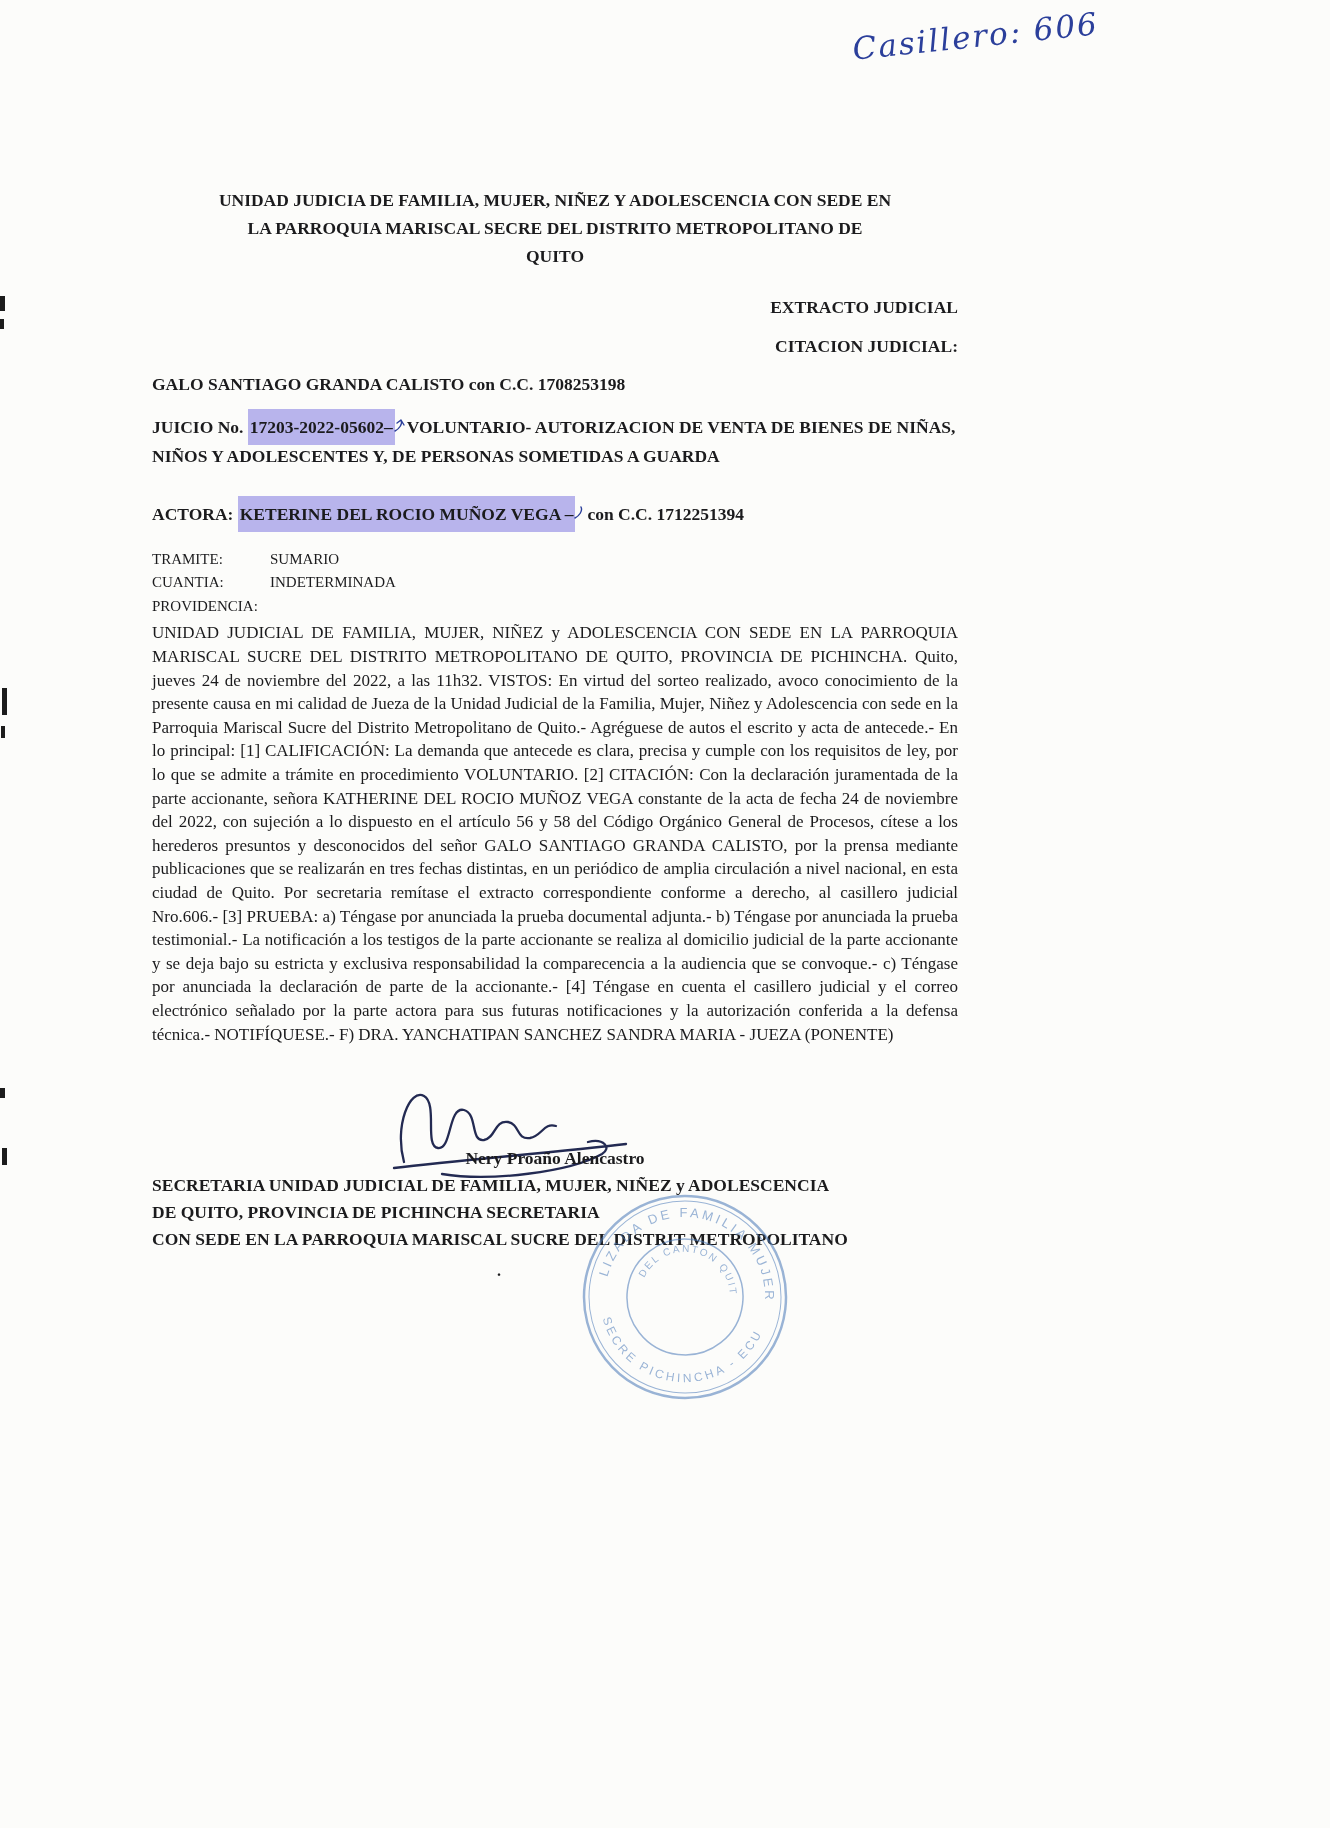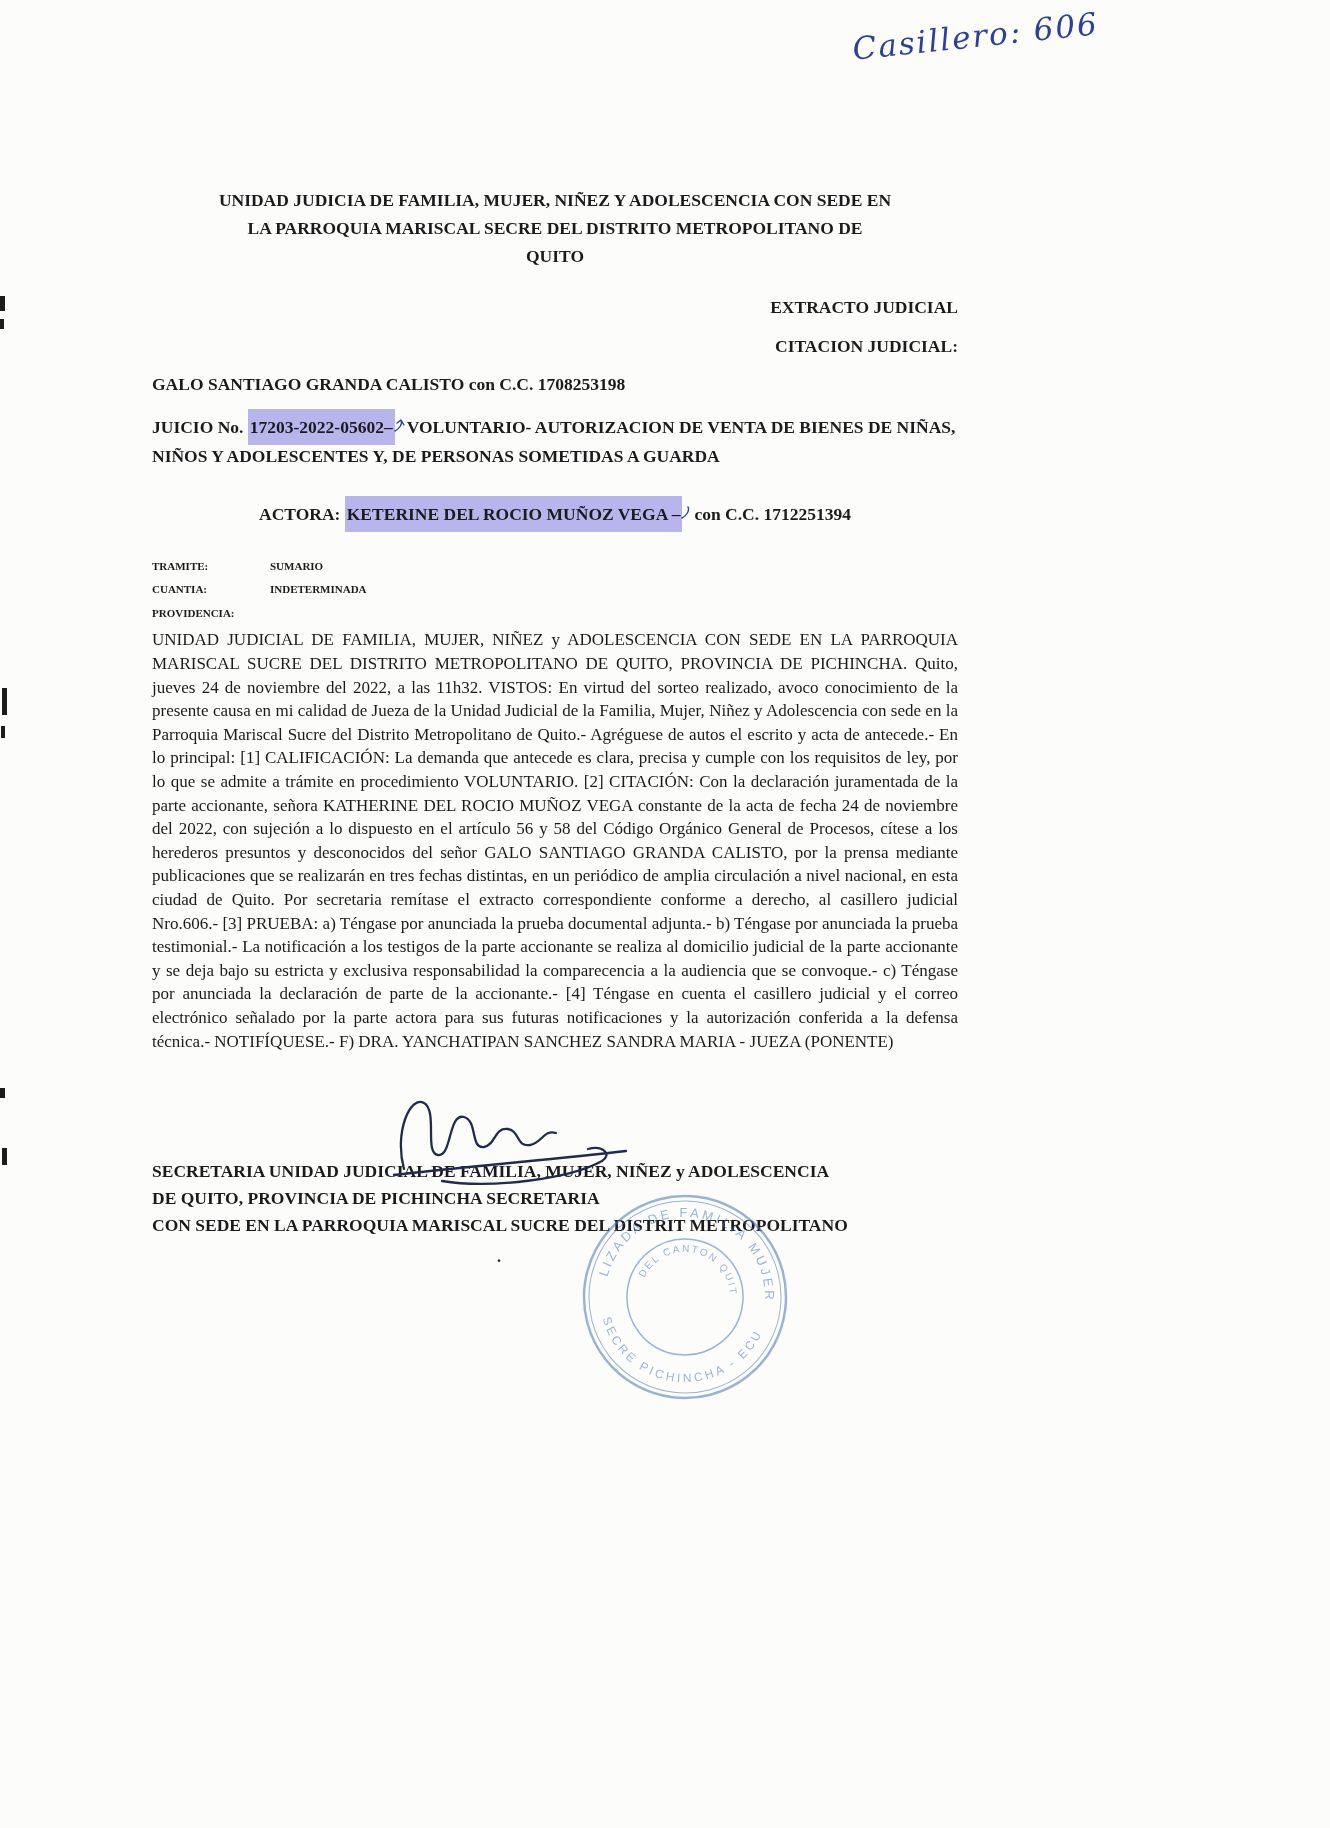--- a/index.html
+++ b/index.html
@@ -27,28 +27,28 @@
   .subtitle { text-align:right; font-weight:700; font-size:17.5px; }
   .subtitle.extracto { margin-top:27px; }
   .subtitle.citacion { margin-top:18px; }
 
   .cited-line { margin-top:17px; font-weight:700; font-size:17.5px; }
 
   .juicio-line, .actora-line {
     font-weight:700; font-size:17.5px; line-height:27.5px;
   }
   .juicio-line { margin-top:19px; }
-  .actora-line { margin-top:31px;text-align:center; }
+  .actora-line { margin-top:31px; }
   .hl {
     background:#b8b4ec;
     padding:8px 2px;
   }
   .pen-mark { display:inline-block; vertical-align:middle; margin-left:-2px; }
 
-  .fields { margin-top:25px; font-weight:700; font-size:11px; line-height:23.5px; }
+  .fields { margin-top:18px; font-weight:400; font-size:15px; line-height:23.5px; }
   .field-label { display:inline-block; width:118px; }
 
   .juicio-no { margin-top:20px; font-weight:700; font-size:17px; }
 
   .body-text {
     margin:3px 0 0 0;
     font-size:17px;
     line-height:23.6px;
     text-align:justify;
   }
@@ -131,20 +131,21 @@
   <p class="body-text">UNIDAD JUDICIAL DE FAMILIA, MUJER, NIÑEZ y ADOLESCENCIA CON SEDE EN LA PARROQUIA MARISCAL SUCRE DEL DISTRITO METROPOLITANO DE QUITO, PROVINCIA DE PICHINCHA. Quito, jueves 24 de noviembre del 2022, a las 11h32. VISTOS: En virtud del sorteo realizado, avoco conocimiento de la presente causa en mi calidad de Jueza de la Unidad Judicial de la Familia, Mujer, Niñez y Adolescencia con sede en la Parroquia Mariscal Sucre del Distrito Metropolitano de Quito.- Agréguese de autos el escrito y acta de antecede.- En lo principal: [1] CALIFICACIÓN: La demanda que antecede es clara, precisa y cumple con los requisitos de ley, por lo que se admite a trámite en procedimiento VOLUNTARIO. [2] CITACIÓN: Con la declaración juramentada de la parte accionante, señora KATHERINE DEL ROCIO MUÑOZ VEGA constante de la acta de fecha 24 de noviembre del 2022, con sujeción a lo dispuesto en el artículo 56 y 58 del Código Orgánico General de Procesos, cítese a los herederos presuntos y desconocidos del señor GALO SANTIAGO GRANDA CALISTO, por la prensa mediante publicaciones que se realizarán en tres fechas distintas, en un periódico de amplia circulación a nivel nacional, en esta ciudad de Quito. Por secretaria remítase el extracto correspondiente conforme a derecho, al casillero judicial Nro.606.- [3] PRUEBA: a) Téngase por anunciada la prueba documental adjunta.- b) Téngase por anunciada la prueba testimonial.- La notificación a los testigos de la parte accionante se realiza al domicilio judicial de la parte accionante y se deja bajo su estricta y exclusiva responsabilidad la comparecencia a la audiencia que se convoque.- c) Téngase por anunciada la declaración de parte de la accionante.- [4] Téngase en cuenta el casillero judicial y el correo electrónico señalado por la parte actora para sus futuras notificaciones y la autorización conferida a la defensa técnica.- NOTIFÍQUESE.- F) DRA. YANCHATIPAN SANCHEZ SANDRA MARIA - JUEZA (PONENTE)</p>
 
   <div class="sig-wrap">
     <svg class="signature-svg" width="240" height="104" viewBox="0 0 240 104">
       <g stroke="#232a52" stroke-width="2.3" fill="none" stroke-linecap="round">
         <path d="M14,82 C4,46 20,8 34,16 C48,24 34,66 48,68 C62,70 58,26 74,30 C88,34 80,62 94,60 C106,58 104,40 118,42 C130,44 126,60 140,58 C152,56 154,42 166,46"></path>
         <path d="M4,88 C70,80 170,72 236,64"></path>
         <path d="M52,94 C100,102 180,92 212,74 C222,68 214,58 198,62"></path>
       </g>
     </svg>
+    <div class="sig-name">Nery Proaño Alencastro</div>
   </div>
 
   <div class="secretaria">
     <div>SECRETARIA UNIDAD JUDICIAL DE FAMILIA, MUJER, NIÑEZ y ADOLESCENCIA</div>
     <div>DE QUITO, PROVINCIA DE PICHINCHA SECRETARIA</div>
     <div>CON SEDE EN LA PARROQUIA MARISCAL SUCRE DEL DISTRIT METROPOLITANO</div>
   </div>
 
   <div class="stray-dot">.</div>
 

